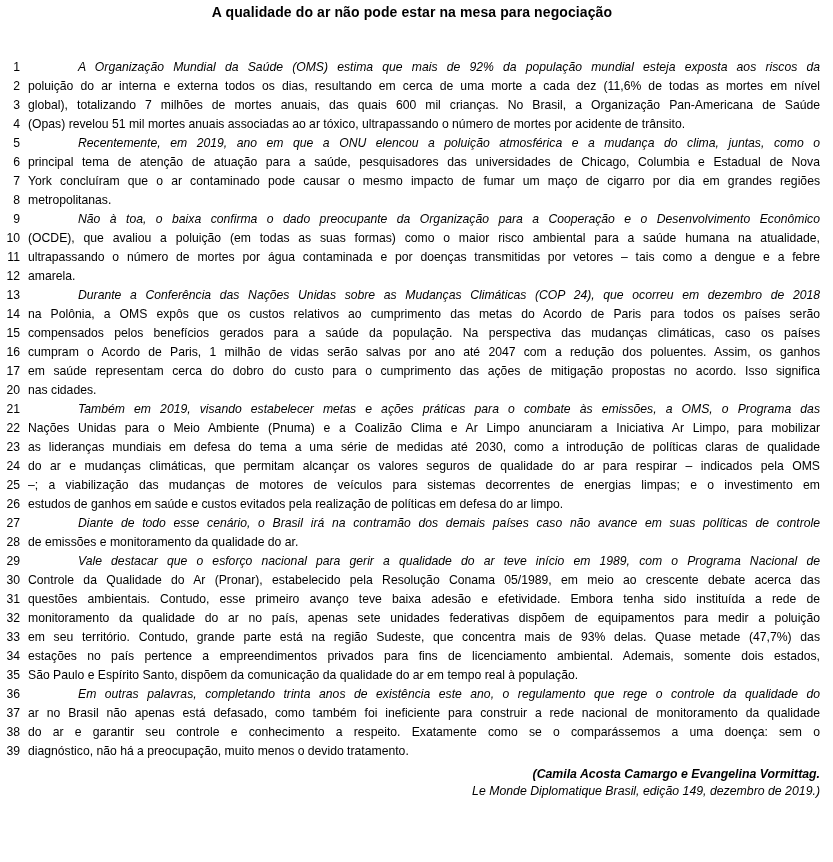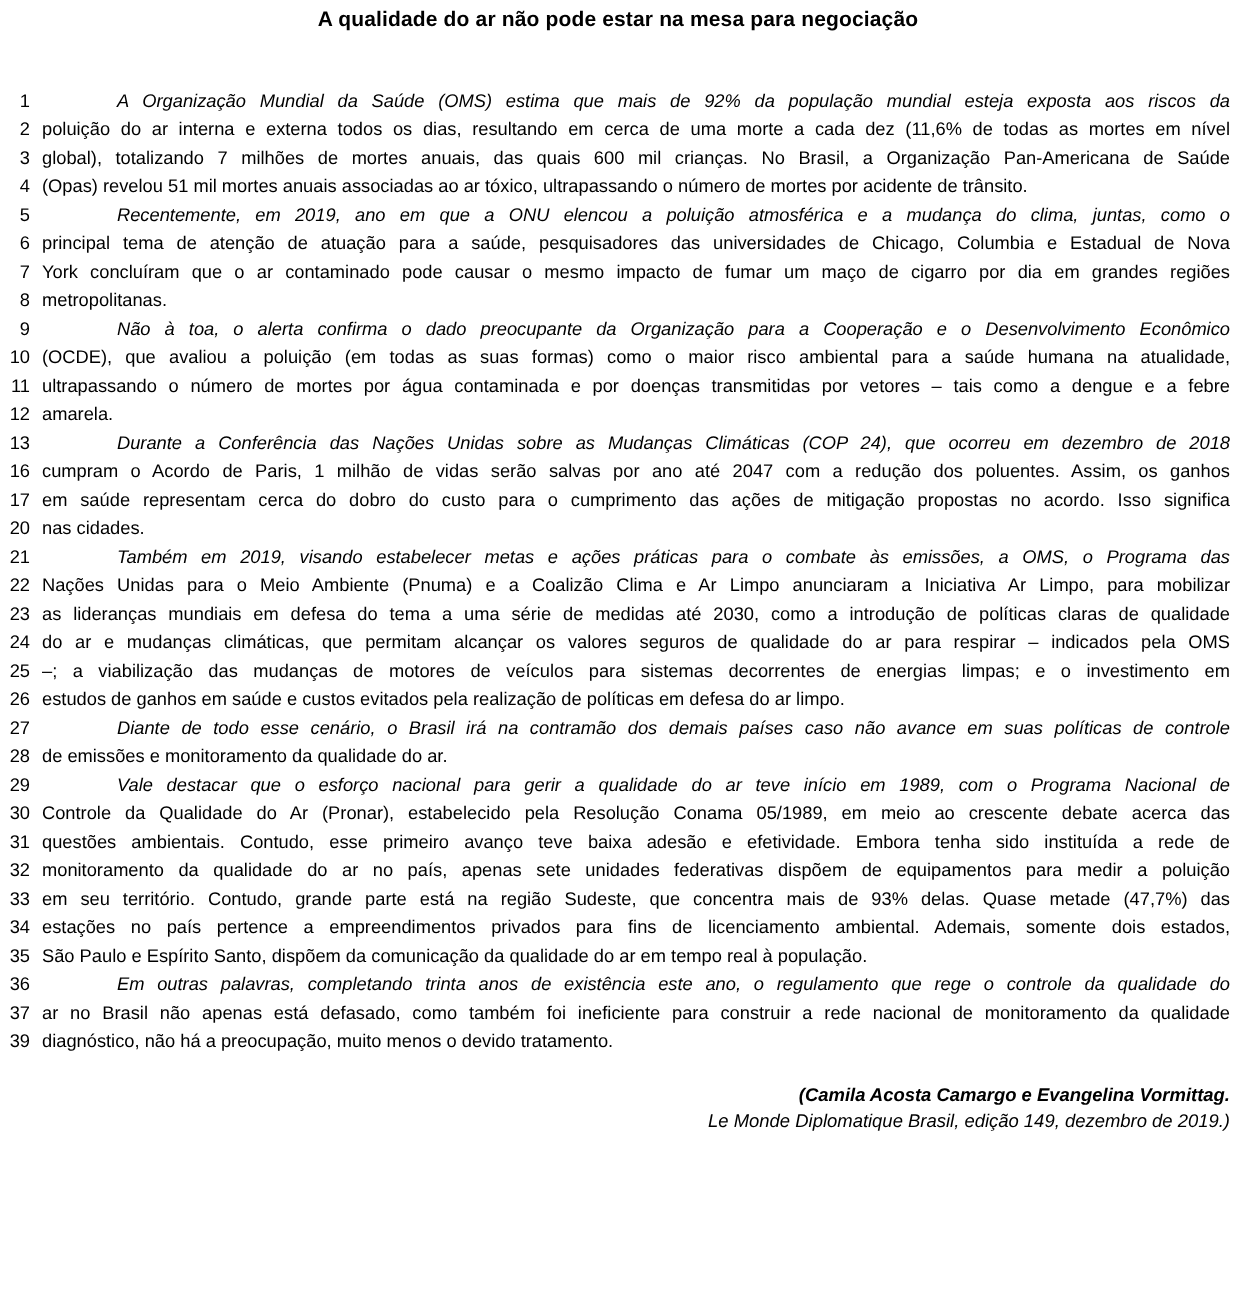--- a/index.html
+++ b/index.html
@@ -54,21 +54,21 @@
   }
   .txt.nojust {
     text-align: right;
     text-align-last: left;
   }
   .txt.indent {
     text-indent: 50px;
     font-style: italic;
   }
   .citation {
-    margin-top: 18px;
+    margin-top: 5px;
     text-align: right;
     font-style: italic;
     font-size: 12.3px;
     line-height: 17px;
     padding-right: 0px;
   }
   .citation .authors {
     font-weight: bold;
   }
 </style>
@@ -114,21 +114,21 @@
     <span class="txt">York concluíram que o ar contaminado pode causar o mesmo impacto de fumar um maço de cigarro por dia em grandes regiões</span>
   </div>
 
   <div class="line">
     <span class="num">8</span>
     <span class="txt nojust">metropolitanas.</span>
   </div>
 
   <div class="line">
     <span class="num">9</span>
-    <span class="txt indent">Não à toa, o alerta confirma o dado preocupante da Organização para a Cooperação e o Desenvolvimento Econômico</span>
+    <span class="txt indent">Não à toa, o baixa confirma o dado preocupante da Organização para a Cooperação e o Desenvolvimento Econômico</span>
   </div>
 
   <div class="line">
     <span class="num">10</span>
     <span class="txt">(OCDE), que avaliou a poluição (em todas as suas formas) como o maior risco ambiental para a saúde humana na atualidade,</span>
   </div>
 
   <div class="line">
     <span class="num">11</span>
     <span class="txt">ultrapassando o número de mortes por água contaminada e por doenças transmitidas por vetores – tais como a dengue e a febre</span>
@@ -137,21 +137,29 @@
   <div class="line">
     <span class="num">12</span>
     <span class="txt nojust">amarela.</span>
   </div>
 
   <div class="line">
     <span class="num">13</span>
     <span class="txt indent">Durante a Conferência das Nações Unidas sobre as Mudanças Climáticas (COP 24), que ocorreu em dezembro de 2018</span>
   </div>
 
-
+  <div class="line">
+    <span class="num">14</span>
+    <span class="txt">na Polônia, a OMS expôs que os custos relativos ao cumprimento das metas do Acordo de Paris para todos os países serão</span>
+  </div>
+
+  <div class="line">
+    <span class="num">15</span>
+    <span class="txt">compensados pelos benefícios gerados para a saúde da população. Na perspectiva das mudanças climáticas, caso os países</span>
+  </div>
 
   <div class="line">
     <span class="num">16</span>
     <span class="txt">cumpram o Acordo de Paris, 1 milhão de vidas serão salvas por ano até 2047 com a redução dos poluentes. Assim, os ganhos</span>
   </div>
 
   <div class="line">
     <span class="num">17</span>
     <span class="txt">em saúde representam cerca do dobro do custo para o cumprimento das ações de mitigação propostas no acordo. Isso significa</span>
   </div>
@@ -241,20 +249,24 @@
   <div class="line">
     <span class="num">36</span>
     <span class="txt indent">Em outras palavras, completando trinta anos de existência este ano, o regulamento que rege o controle da qualidade do</span>
   </div>
 
   <div class="line">
     <span class="num">37</span>
     <span class="txt">ar no Brasil não apenas está defasado, como também foi ineficiente para construir a rede nacional de monitoramento da qualidade</span>
   </div>
 
+  <div class="line">
+    <span class="num">38</span>
+    <span class="txt">do ar e garantir seu controle e conhecimento a respeito. Exatamente como se o comparássemos a uma doença: sem o</span>
+  </div>
 
   <div class="line">
     <span class="num">39</span>
     <span class="txt nojust">diagnóstico, não há a preocupação, muito menos o devido tratamento.</span>
   </div>
 
 </div>
 
   <div class="citation">
     <div class="authors">(Camila Acosta Camargo e Evangelina Vormittag.</div>

